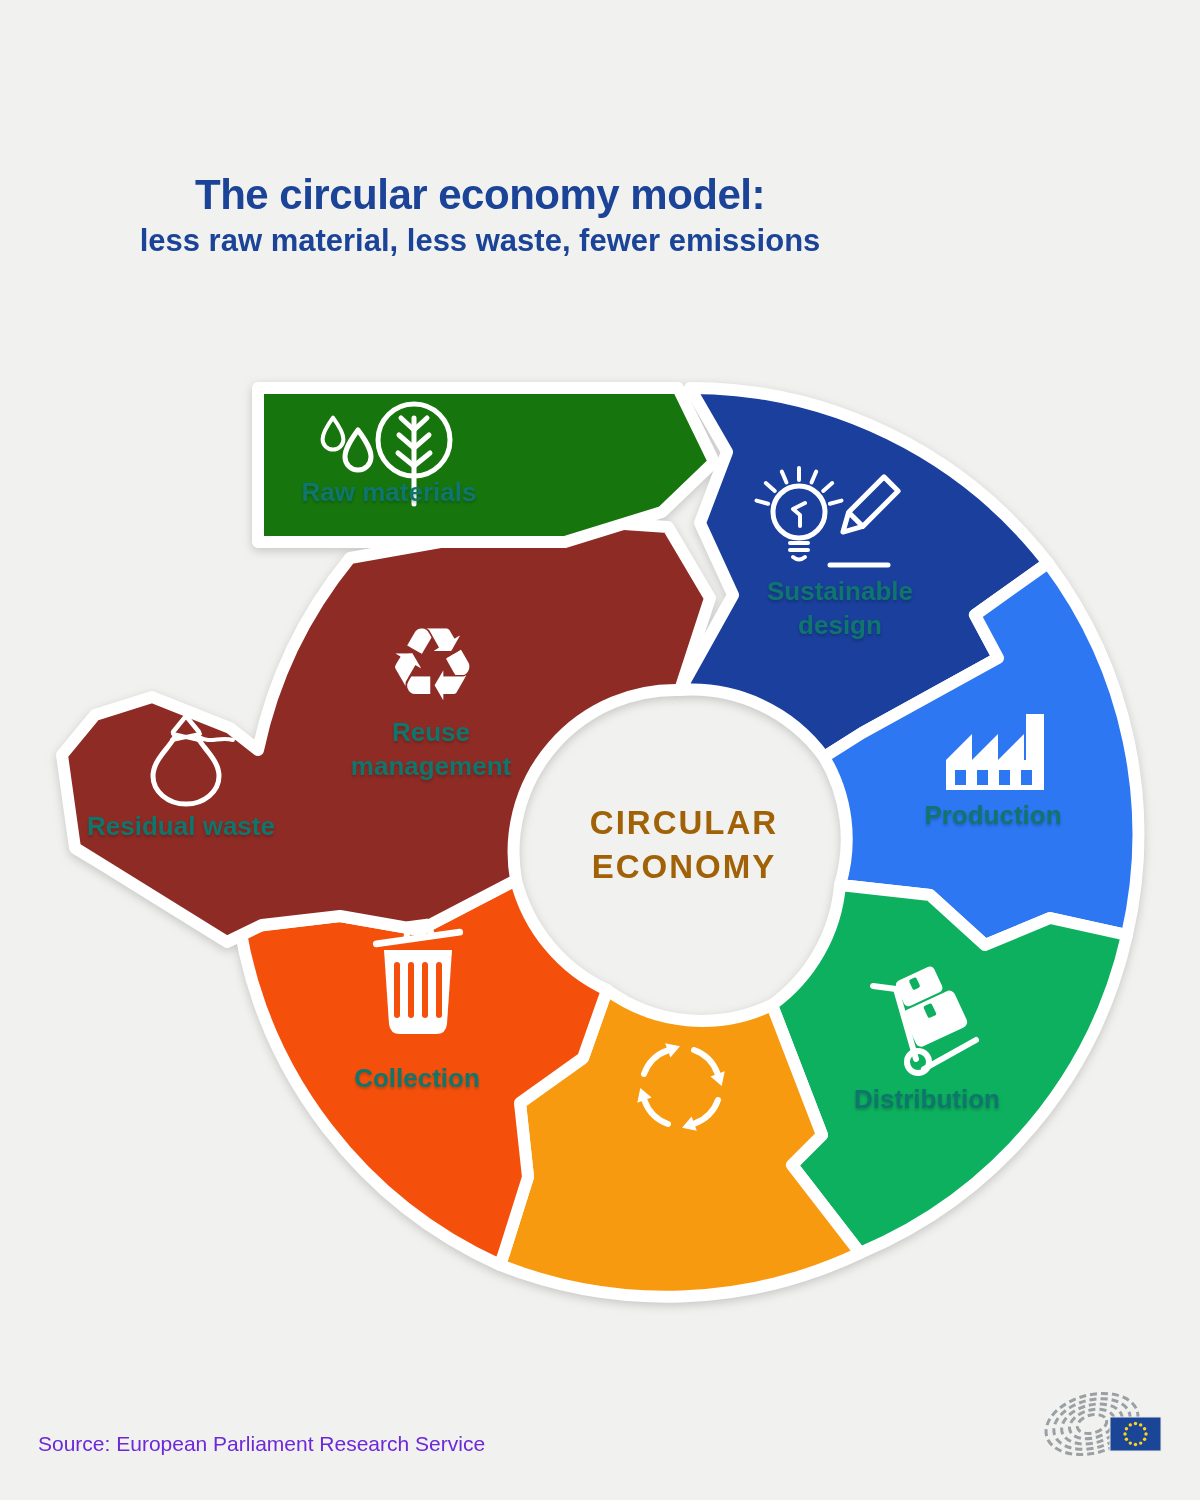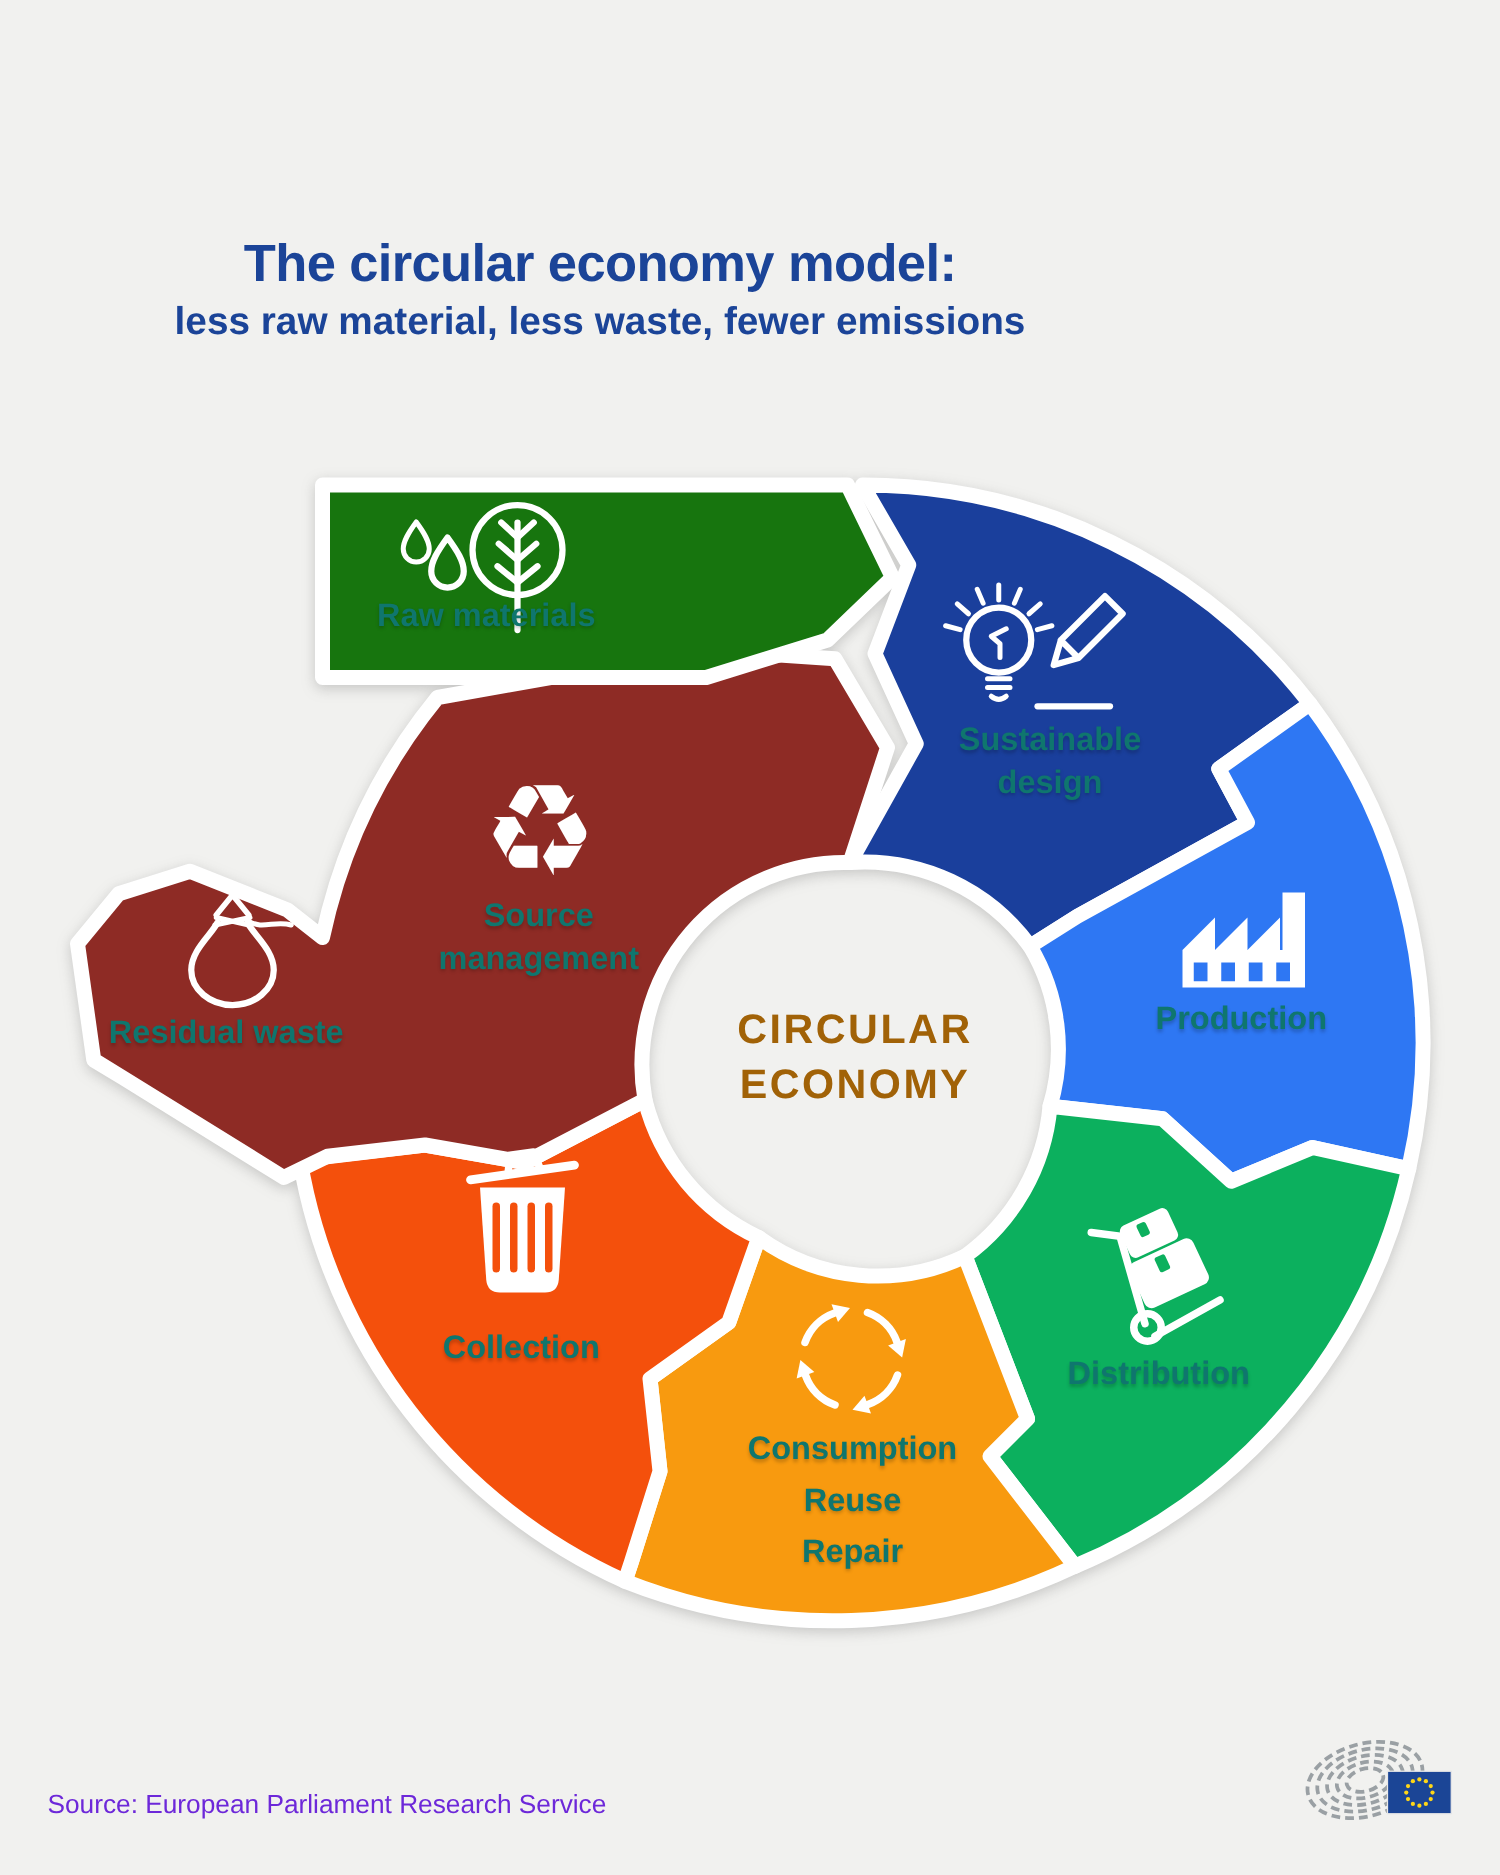--- a/index.html
+++ b/index.html
@@ -1,20 +1,20 @@
 <!DOCTYPE html>
 <html><head>
 <meta charset="utf-8">
 <style>
   html,body{margin:0;padding:0;}
   body{width:1200px;height:1500px;background:#f1f1ef;font-family:"Liberation Sans",sans-serif;}
   .stage{position:relative;width:1200px;height:1500px;overflow:hidden;background:#f1f1ef;}
   .stage svg.diagram{position:absolute;left:0;top:0;}
   .shapes{filter:drop-shadow(0 3px 5px rgba(90,90,90,.28));}
-  .title{position:absolute;left:0;top:186px;width:960px;text-align:center;color:#1b4498;}
+  .title{position:absolute;left:0;top:170px;width:960px;text-align:center;color:#1b4498;}
   .title .t1{display:block;font-size:42px;font-weight:700;letter-spacing:-0.5px;line-height:50px;}
   .title .t2{display:block;font-size:31px;font-weight:700;line-height:42px;text-align:center;}
   .seg-label{position:absolute;transform:translate(-50%,-50%);color:#0f766e;font-weight:700;
              font-size:26px;line-height:33px;text-align:center;white-space:nowrap;
              text-shadow:0 2px 3px rgba(0,0,0,.22);}
   .seg-label.multi{line-height:34px;}
   .seg-label.cons{line-height:41px;}
   .center-label{position:absolute;left:684px;top:845px;transform:translate(-50%,-50%);
                 color:#a16207;font-weight:700;font-size:33px;line-height:44px;
                 letter-spacing:2px;text-align:center;white-space:nowrap;}
@@ -180,34 +180,29 @@
 </div>
 
 <div class="seg-label" style="left:993px;top:815px;">
   <span>Production</span>
 </div>
 
 <div class="seg-label" style="left:927px;top:1099px;">
   <span>Distribution</span>
 </div>
 
-<div class="seg-label cons" style="left:682px;top:1200px;">
-  <span>Consumption</span><br>
-  <span>Reuse</span><br>
-  <span>Repair</span>
-</div>
 
 <div class="seg-label" style="left:417px;top:1066px;margin-top:12px;">
   <span>Collection</span>
 </div>
 
 <div class="seg-label" style="left:181px;top:826px;">
   <span>Residual waste</span>
 </div>
 
 <div class="seg-label multi" style="left:431px;top:749px;">
-  <span>Source</span><br>
+  <span>Reuse</span><br>
   <span>management</span>
 </div>
 
 <div class="source">Source: European Parliament Research Service</div>
 
 </div>
 
 </body></html>

